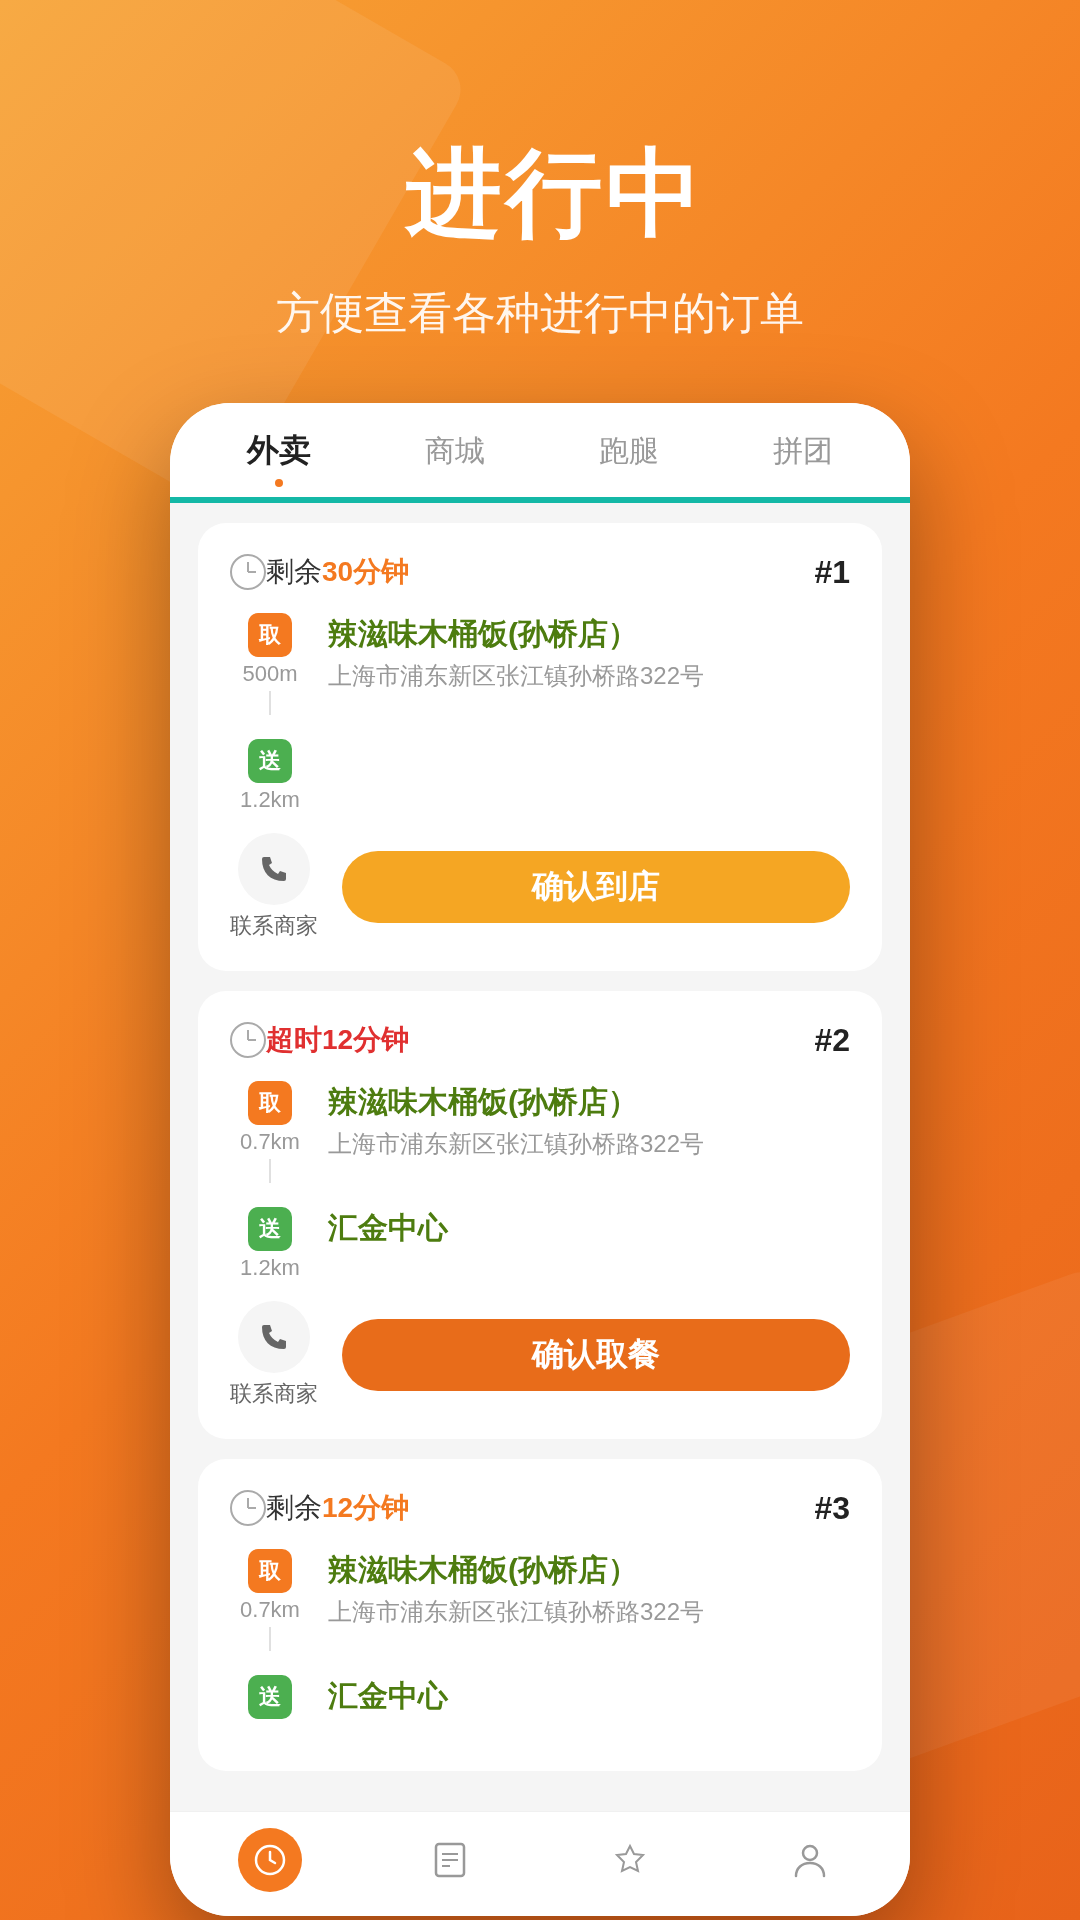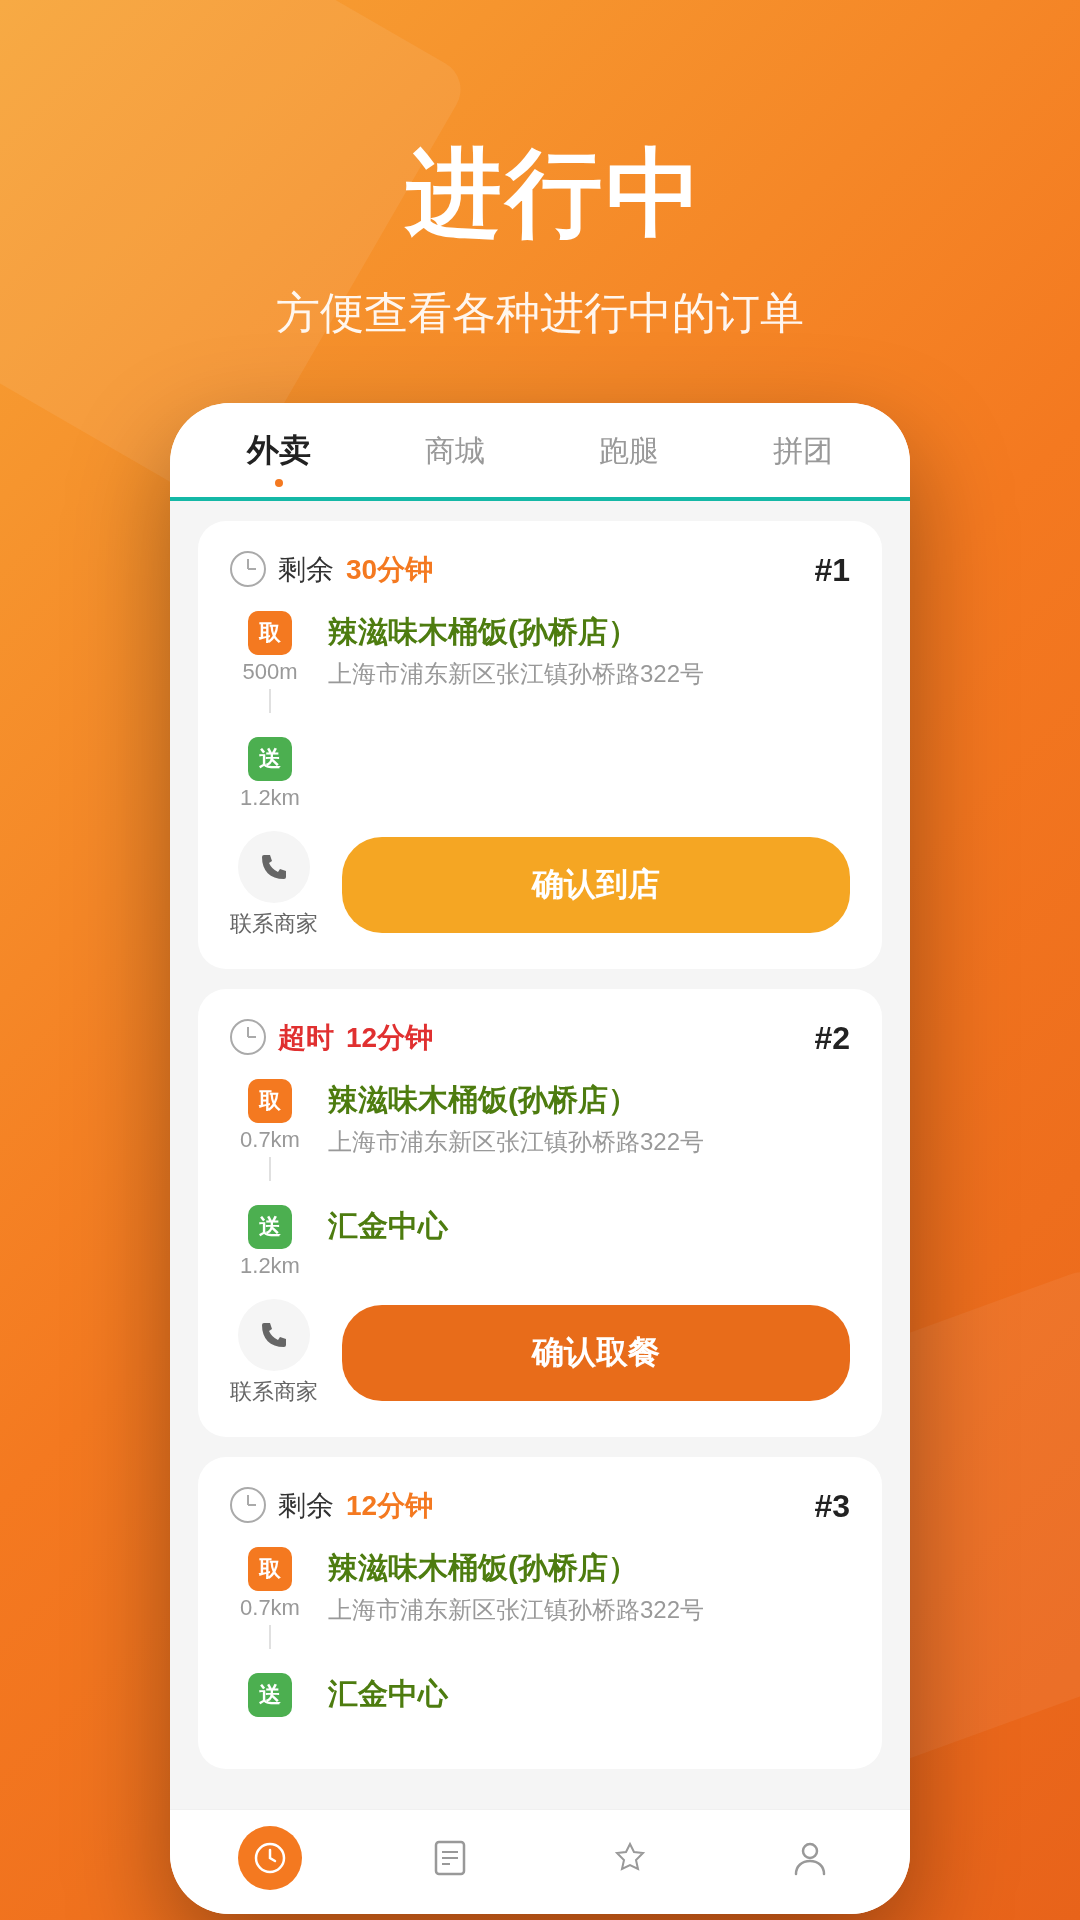--- a/index.html
+++ b/index.html
@@ -125,21 +125,21 @@
       font-weight: 900;
     }
 
     
     .tab-bar {
       background: #ffffff;
       display: flex;
       justify-content: space-around;
       align-items: center;
       padding: 18px 20px 16px;
-      border-bottom: 4px solid #14b8a6;
+      border-bottom: 6px solid #14b8a6;
     }
     .tab-item {
       font-size: 30px;
       color: #999;
       cursor: pointer;
       padding: 8px 20px;
       border-radius: 30px;
     }
     .tab-item.active {
       font-weight: 700;
@@ -172,22 +172,21 @@
     }
 
     .order-header {
       display: flex;
       justify-content: space-between;
       align-items: center;
       margin-bottom: 22px;
     }
     .order-time {
       display: flex;
-      align-items: flex-start;
-      gap: 12px;
+      align-items: center;
       font-size: 28px;
     }
     .clock-icon {
       width: 36px; height: 36px;
       border: 2.5px solid #aaa;
       border-radius: 50%;
       position: relative;
       display: flex; align-items: center; justify-content: center;
       flex-shrink: 0;
     }
@@ -291,21 +290,21 @@
       display: flex; align-items: center; justify-content: center;
     }
     .phone-svg { width: 36px; height: 36px; }
     .bell-svg { width: 36px; height: 36px; }
     .action-label {
       font-size: 22px;
       color: #666;
     }
     .confirm-btn {
       flex: 1;
-      height: 96px;
+      height: 72px;
       border-radius: 40px;
       background: #f5a623;
       border: none;
       font-size: 32px;
       font-weight: 600;
       color: #ffffff;
       cursor: pointer;
       display: flex; align-items: center; justify-content: center;
     }
     .confirm-btn.orange-dark {

